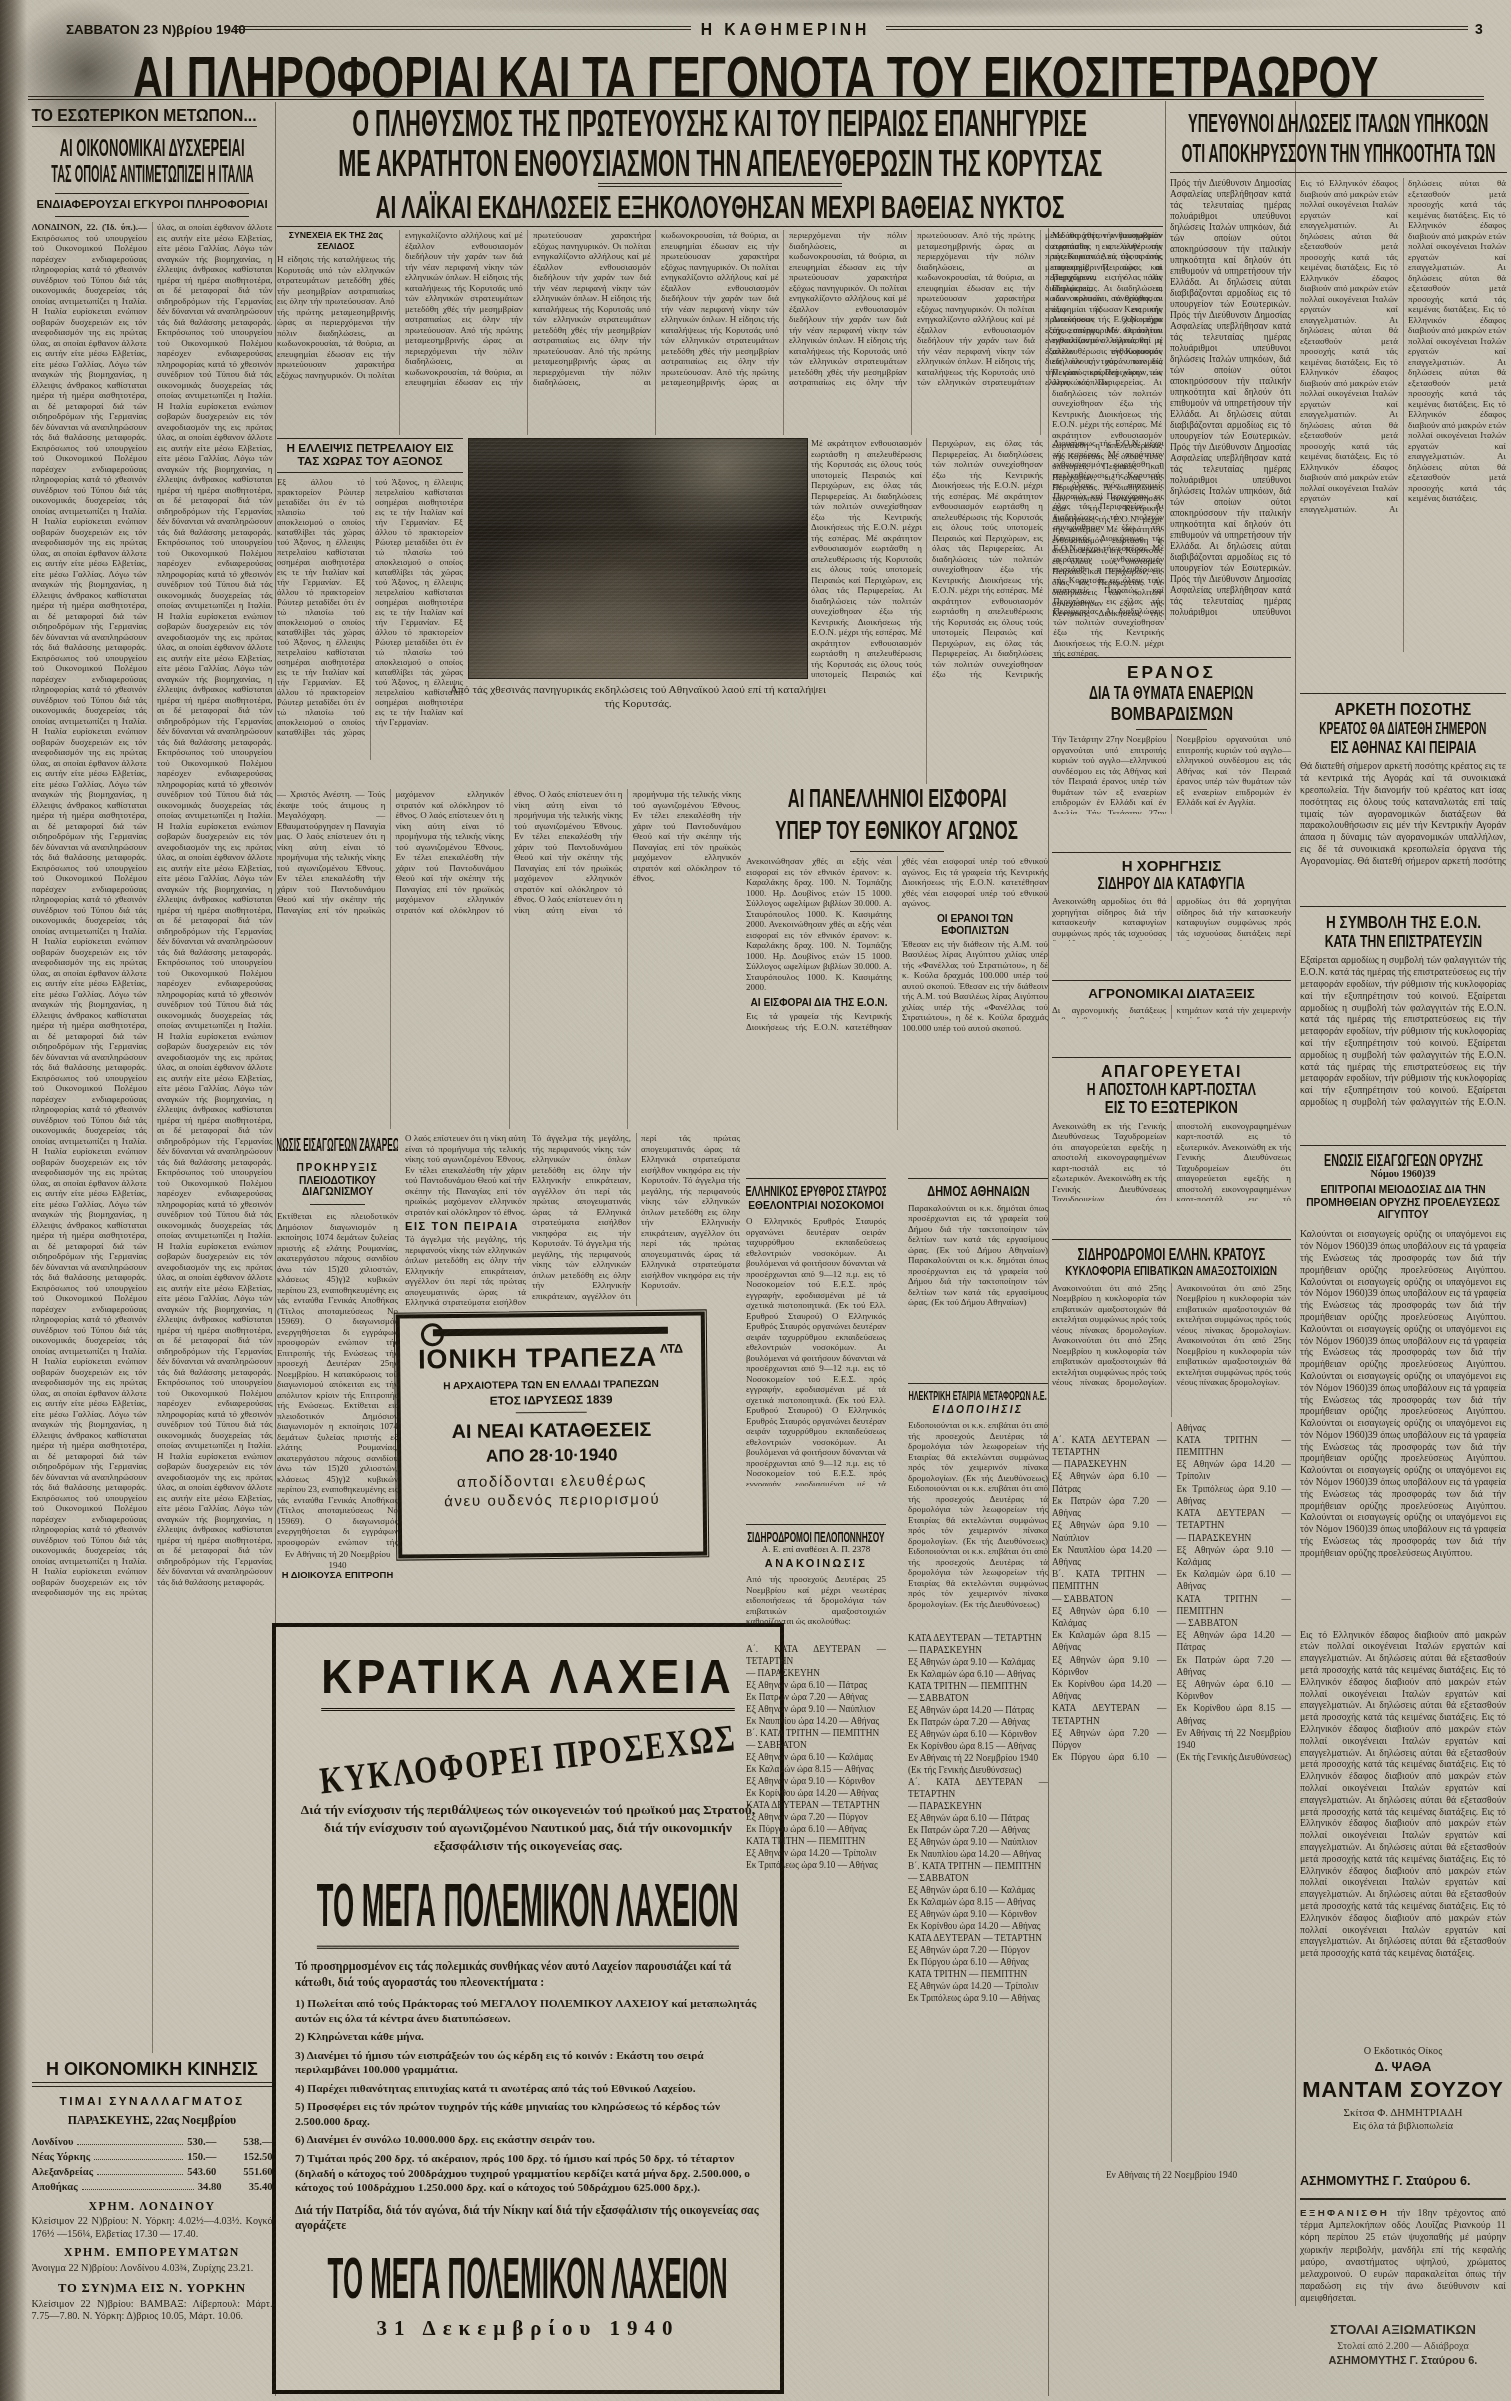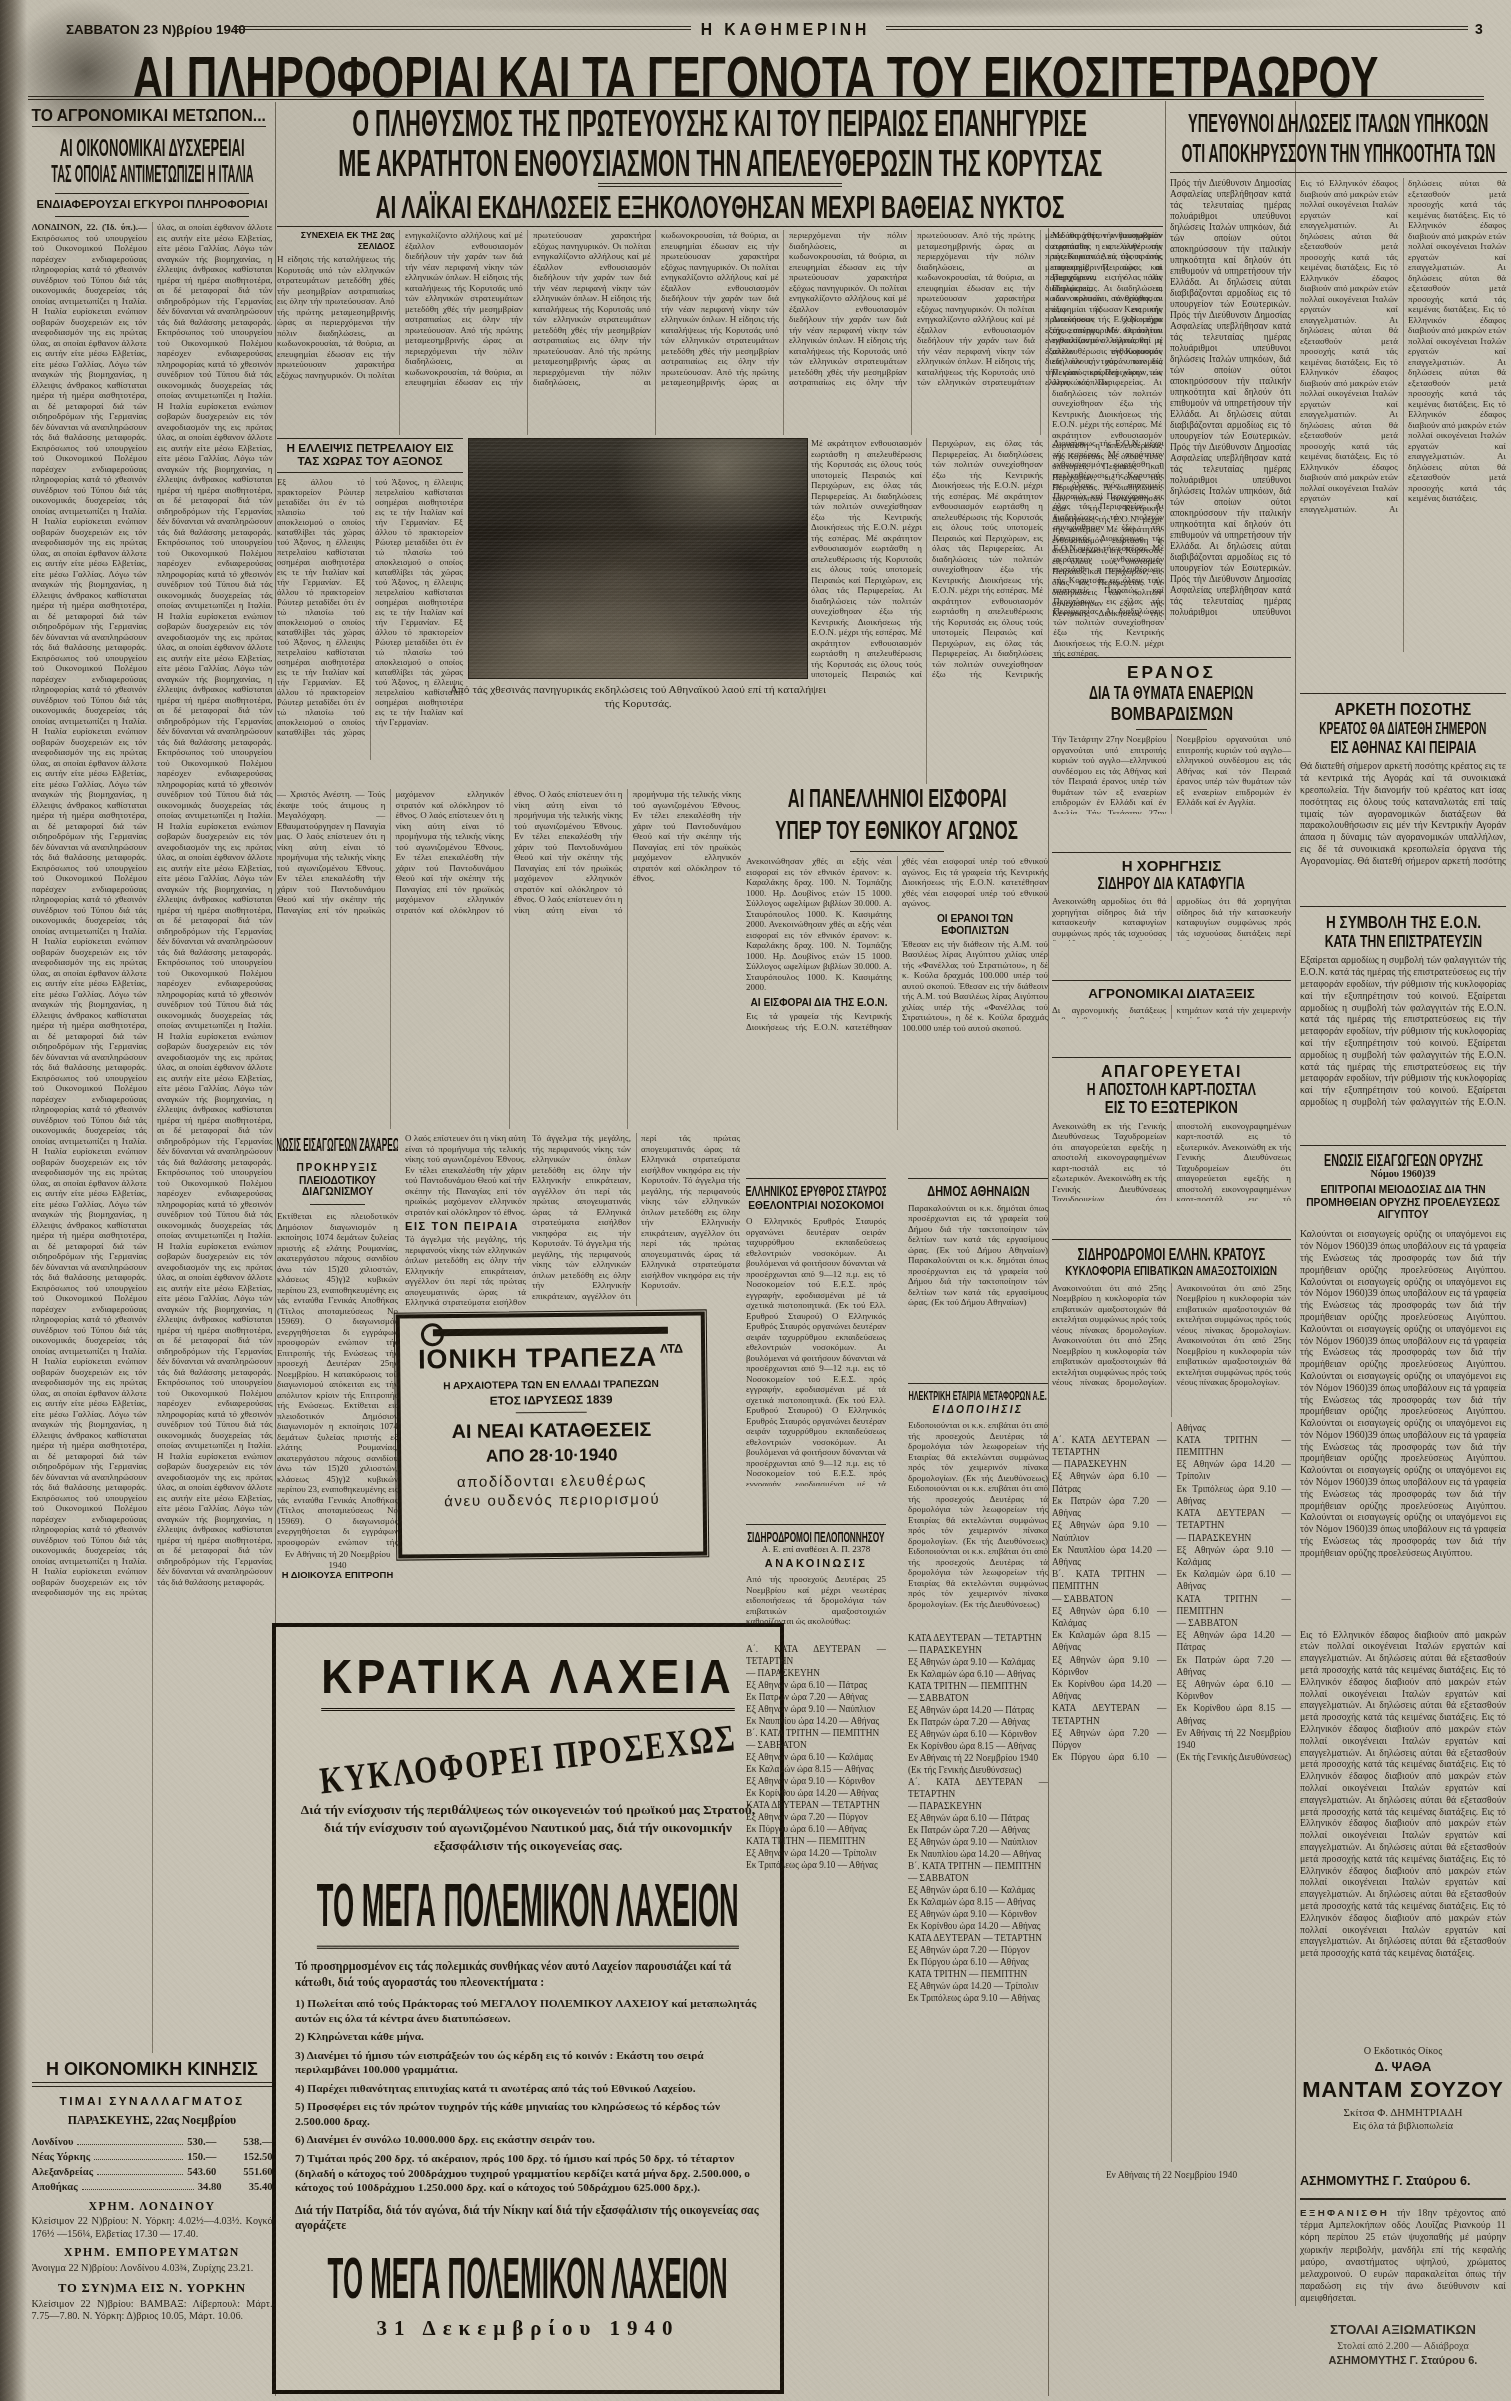--- a/index.html
+++ b/index.html
@@ -7,21 +7,21 @@
         font-family:"Liberation Serif","DejaVu Serif",serif;color:#241f16;}
   .abs{position:absolute;}
   
   .fit{display:flex;justify-content:center;align-items:flex-start;overflow:visible;}
   .fit>span{white-space:nowrap;font-family:"Liberation Sans","DejaVu Sans",sans-serif;font-weight:bold;color:#17120a;display:inline-block;}
   .body-text{font-size:9px;line-height:10.5px;text-align:justify;color:#2a251b;}
   .cols2{column-count:2;column-gap:10.2px;column-rule:0.8px solid #7d7667;}
   .cols3{column-count:3;column-gap:10.2px;column-rule:0.8px solid #7d7667;}
   .cols4{column-count:4;column-gap:10.2px;column-rule:0.8px solid #7d7667;}
   .cols7{column-count:7;column-gap:10.2px;column-rule:0.8px solid #7d7667;}
-  .cont-note{font-family:"Liberation Sans",sans-serif;font-weight:bold;font-size:8.7px;text-align:right;margin-bottom:3.1px;color:#17120a;}
+  .cont-note{font-family:"Liberation Sans",sans-serif;font-weight:bold;font-size:8.7px;text-align:center;margin-bottom:3.1px;color:#17120a;}
   .sechead{font-family:"Liberation Sans",sans-serif;font-weight:bold;text-align:center;color:#17120a;line-height:1.12;}
   .rule-top{border-top:1.6px solid #2b261c;padding-top:4.7px;margin-top:35px;}
   .drule{border-top:1.6px solid #2b261c;border-bottom:1.6px solid #2b261c;height:2.4px;}
   .srule{border-top:1.2px solid #2b261c;height:0;}
   .vrule{position:absolute;width:0.8px;background:#6e6758;}
   .prelines{white-space:pre-line;}
   .dotrow{display:flex;align-items:flex-end;font-size:10.6px;line-height:15px;font-weight:bold;}
   .dots{flex:1;border-bottom:1.6px dotted #40392c;margin:0 3.9px 3.1px 3.9px;height:0;}
   .smudge{position:absolute;pointer-events:none;}
   #grain{position:absolute;inset:0;pointer-events:none;z-index:6;opacity:.55;
@@ -60,21 +60,21 @@
     <span style="font-size:57px;transform:scale(.74,1);transform-origin:center top;">ΑΙ ΠΛΗΡΟΦΟΡΙΑΙ ΚΑΙ ΤΑ ΓΕΓΟΝΟΤΑ ΤΟΥ ΕΙΚΟΣΙΤΕΤΡΑΩΡΟΥ</span>
   </div>
   <div class="abs drule" style="left:28px;top:96px;width:1456px;"></div>
 
   <div class="vrule" style="left:275px;top:102px;height:2294px;"></div>
   <div class="vrule" style="left:1048px;top:228px;height:2168px;"></div>
   <div class="vrule" style="left:1165px;top:101px;height:519px;"></div>
   <div class="vrule" style="left:1295px;top:101px;height:2205px;"></div>
 
   <div class="abs" style="left:31.5px;top:107px;width:241px;text-align:left;">
-    <span style="font:bold 15.7px 'Liberation Sans',sans-serif;color:#17120a;border-bottom:1.6px solid #2b261c;padding-bottom:1.6px;">ΤΟ ΑΓΡΟΝΟΜΙΚΑΙ ΜΕΤΩΠΟΝ...</span>
+    <span style="font:bold 15.7px 'Liberation Sans',sans-serif;color:#17120a;border-bottom:1.6px solid #2b261c;padding-bottom:1.6px;">ΤΟ ΕΣΩΤΕΡΙΚΟΝ ΜΕΤΩΠΟΝ...</span>
   </div>
   <div class="abs fit" style="left:31.5px;top:135px;width:241px;">
     <span style="font-size:21px;transform:scale(.62,1.1);transform-origin:center top;">ΑΙ ΟΙΚΟΝΟΜΙΚΑΙ ΔΥΣΧΕΡΕΙΑΙ</span>
   </div>
   <div class="abs fit" style="left:31.5px;top:161px;width:241px;">
     <span style="font-size:21px;transform:scale(.52,1.1);transform-origin:center top;">ΤΑΣ ΟΠΟΙΑΣ ΑΝΤΙΜΕΤΩΠΙΖΕΙ Η ΙΤΑΛΙΑ</span>
   </div>
   <div class="abs srule" style="left:55px;top:193px;width:194px;"></div>
   <div class="abs sechead" style="left:31.5px;top:198px;width:241px;font-size:11.4px;">ΕΝΔΙΑΦΕΡΟΥΣΑΙ ΕΓΚΥΡΟΙ ΠΛΗΡΟΦΟΡΙΑΙ</div>
   <div class="abs srule" style="left:55px;top:216px;width:194px;"></div>

